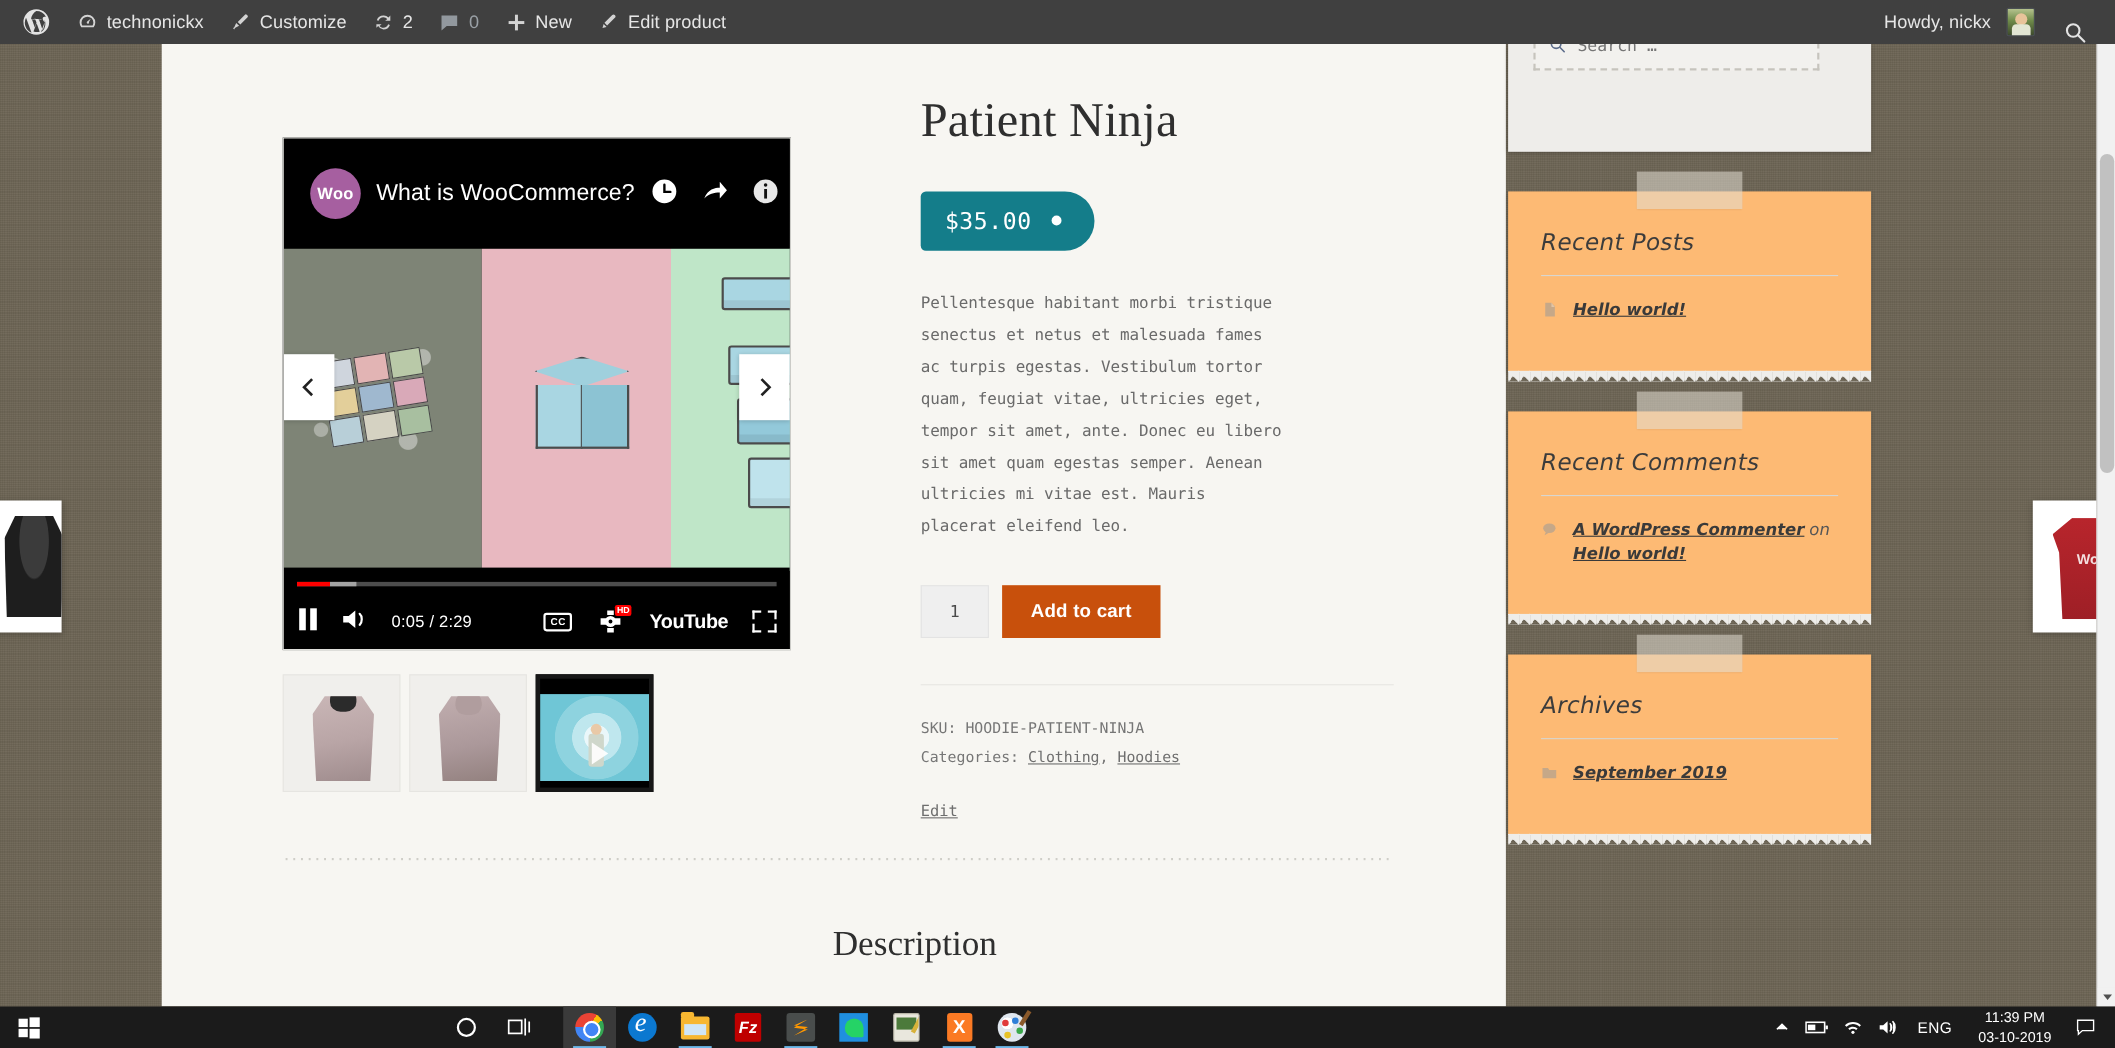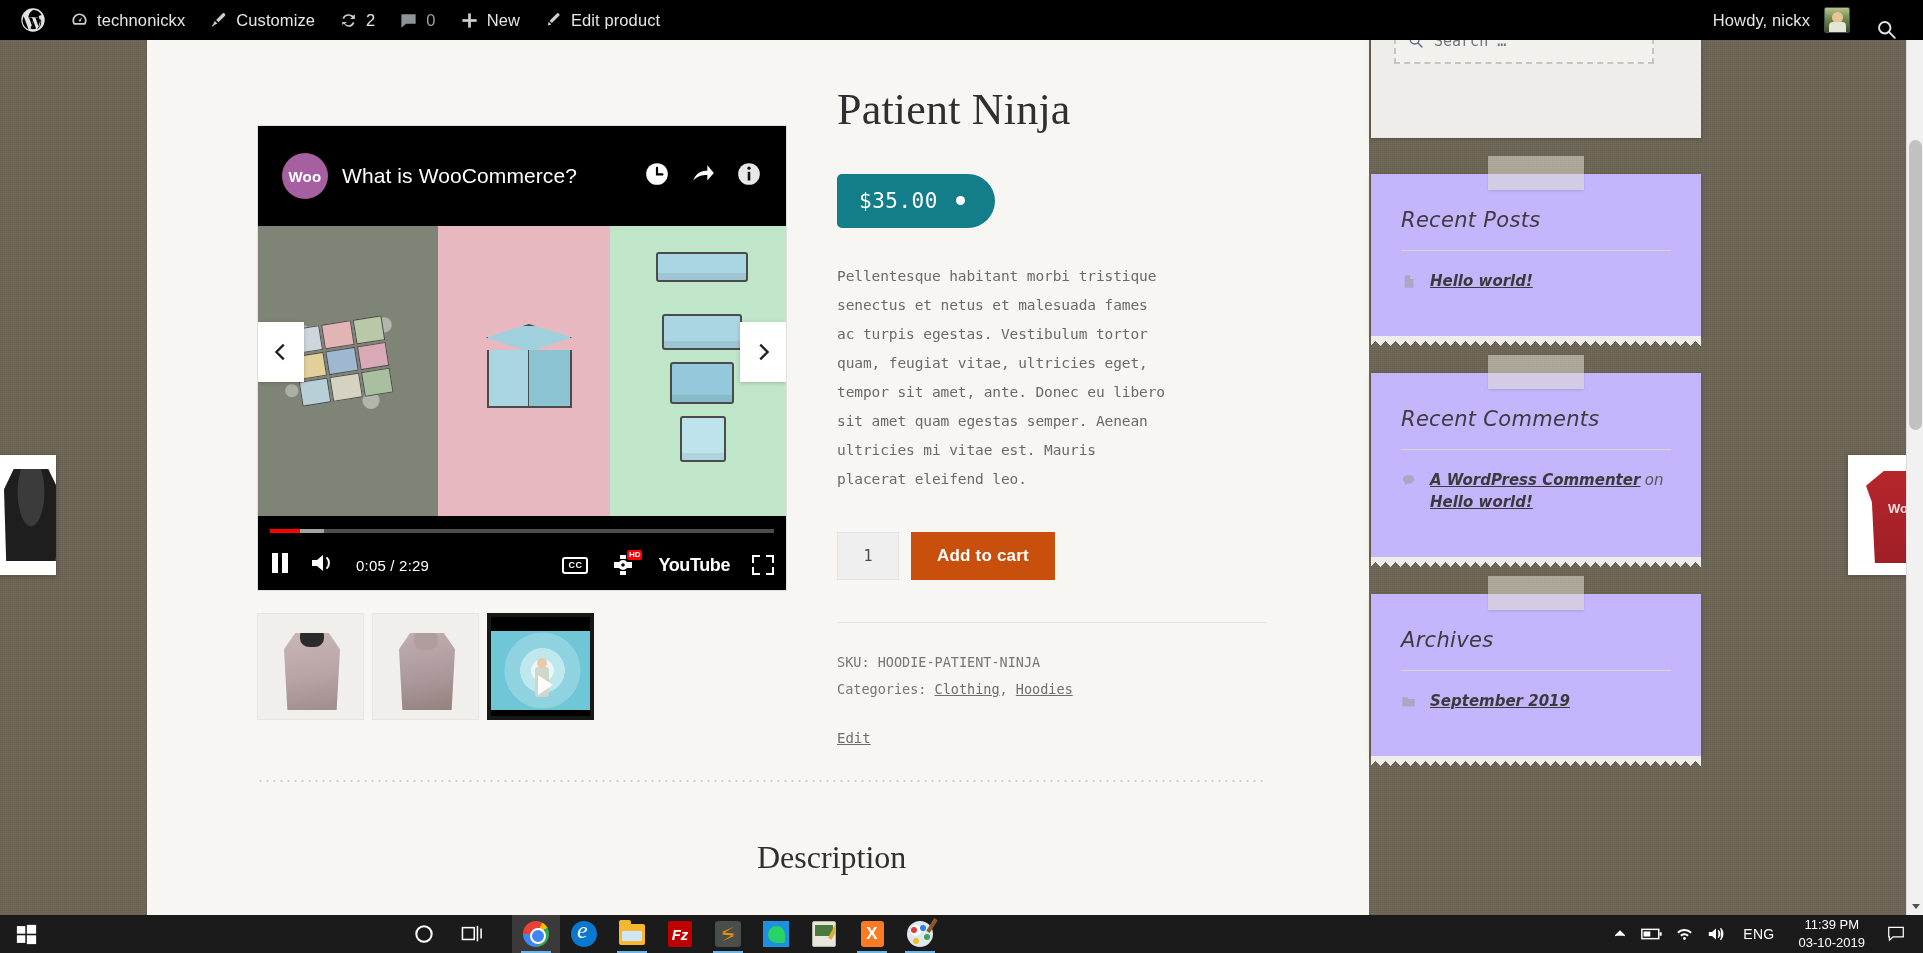--- a/index.html
+++ b/index.html
@@ -15,21 +15,21 @@
     position: absolute; left: 0; top: 0; width: 1923px; height: 915px;
     background:
       repeating-linear-gradient(0deg, rgba(0,0,0,.035) 0 1px, rgba(255,255,255,.02) 1px 2px),
       repeating-linear-gradient(90deg, rgba(0,0,0,.03) 0 1px, rgba(255,255,255,.015) 1px 2px),
       #6e6656;
   }
 
   
   #adminbar {
     position: absolute; left: 0; top: 0; width: 1923px; height: 40px;
-    background: #000000; color: #e3e3e3; z-index: 60;
+    background: #404040; color: #e3e3e3; z-index: 60;
     display: flex; align-items: center;
   }
   .ab-left { display: flex; align-items: center; height: 40px; padding-left: 8px; }
   .ab-right { margin-left: auto; display: flex; align-items: flex-end; height: 40px; padding-right: 12px; }
   .ab-item {
     display: flex; align-items: center; gap: 8px;
     height: 40px; padding: 0 12px; font-size: 16.5px; color: #e6e6e6;
     white-space: nowrap; letter-spacing: .1px;
   }
   .ab-ico { display: inline-flex; align-items: center; justify-content: center; opacity: .92; }
@@ -99,21 +99,21 @@
     position: absolute; left: 147px; top: 0; width: 1222px; height: 875px;
     background: #f7f6f2;
     box-shadow: 0 0 0 1px rgba(0,0,0,.04);
   }
 
   #product { position: absolute; left: 110px; top: 45px; width: 1010px; }
 
   
   #gallery { position: absolute; left: 0; top: 40px; width: 530px; }
   #video {
-    position: relative; width: 530px; height: 466px; background: #000;
+    position: relative; width: 462px; height: 466px; background: #000;
     border: 1px solid #dfdfdb; overflow: hidden;
   }
   .yt-head {
     position: absolute; left: 0; top: 0; width: 100%; height: 100px;
     background: linear-gradient(180deg, rgba(0,0,0,.92) 0%, rgba(0,0,0,.85) 70%, rgba(0,0,0,.7) 100%);
     display: flex; align-items: center; padding: 0 24px; gap: 14px; z-index: 4;
   }
   .woo-badge {
     width: 46px; height: 46px; border-radius: 50%; background: #a65fa0;
     display: flex; align-items: center; justify-content: center; flex: 0 0 auto;
@@ -277,21 +277,21 @@
     background-size: 7px 2px; background-repeat: repeat-x;
   }
   #desc-heading {
     position: absolute; left: 610px; top: 775px;
     font-family: "Liberation Serif", serif; font-size: 32px; color: #2f2f2f; margin-top: 24px;
   }
 
   
   #sidebar { position: absolute; left: 1371px; top: 0; width: 330px; }
   .widget {
-    position: relative; background: #c4b5fd; width: 330px;
+    position: relative; background: #fdba74; width: 330px;
     box-shadow: 0 1px 4px rgba(0,0,0,.22); margin-bottom: 36px;
   }
   .tape {
     position: absolute; left: 50%; transform: translateX(-50%); top: -18px;
     width: 96px; height: 34px; background: rgba(226,221,210,.55);
     box-shadow: 0 1px 2px rgba(0,0,0,.12); z-index: 2;
   }
   .zig {
     position: absolute; left: 0; bottom: -9px; width: 100%; height: 10px;
     background:

